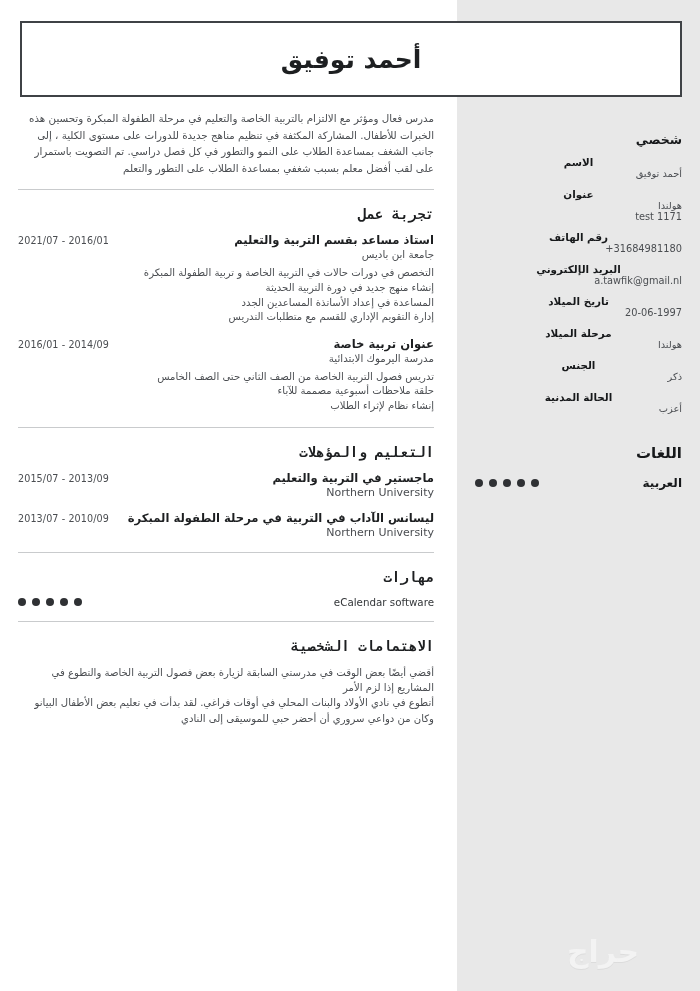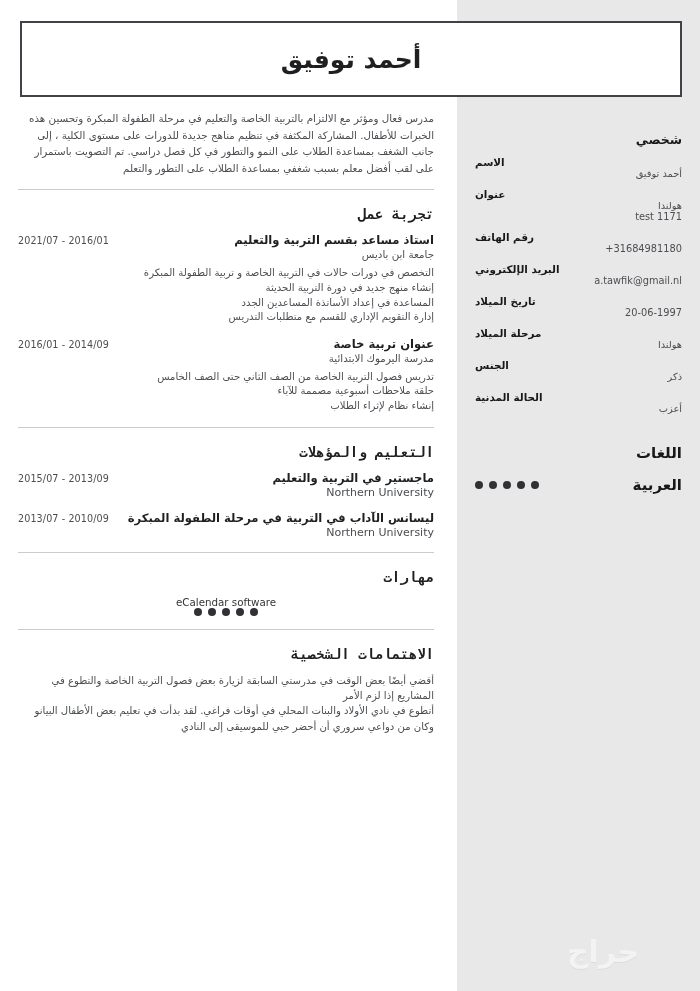--- a/index.html
+++ b/index.html
@@ -130,21 +130,21 @@
     font-size: 10.1px;
     line-height: 14.6px;
     color: #4a4d51;
     text-align: right;
     direction: rtl;
   }
 
   
   .skill-row {
     display: flex;
-    flex-direction: column;
+    flex-direction: row;
     justify-content: space-between;
     align-items: center;
     margin-top: 2px;
   }
   .skill-name {
     font-size: 10.3px;
     color: #333639;
     direction: ltr;
     text-align: right;
   }
@@ -178,21 +178,21 @@
     color: #16181a;
     letter-spacing: 1.6px;
     text-align: right;
     direction: rtl;
   }
   .side-field { margin-top: 9px; }
   .side-label {
     font-size: 10.4px;
     font-weight: bold;
     color: #16181a;
-    text-align: left;
+    text-align: center;
     direction: rtl;
     letter-spacing: 0.3px;
   }
   .side-value {
     font-size: 9.8px;
     color: #4a4d51;
     text-align: right;
     direction: rtl;
     margin-top: 0px;
   }
@@ -213,21 +213,21 @@
     margin-top: 30px;
   }
   .lang-row {
     display: flex;
     flex-direction: row;
     justify-content: space-between;
     align-items: center;
     margin-top: 14px;
   }
   .lang-name {
-    font-size: 15px;
+    font-size: 12px;
     font-weight: bold;
     color: #16181a;
     direction: rtl;
   }
 
   
   .watermark {
     position: absolute;
     right: 22px;
     bottom: 16px;

